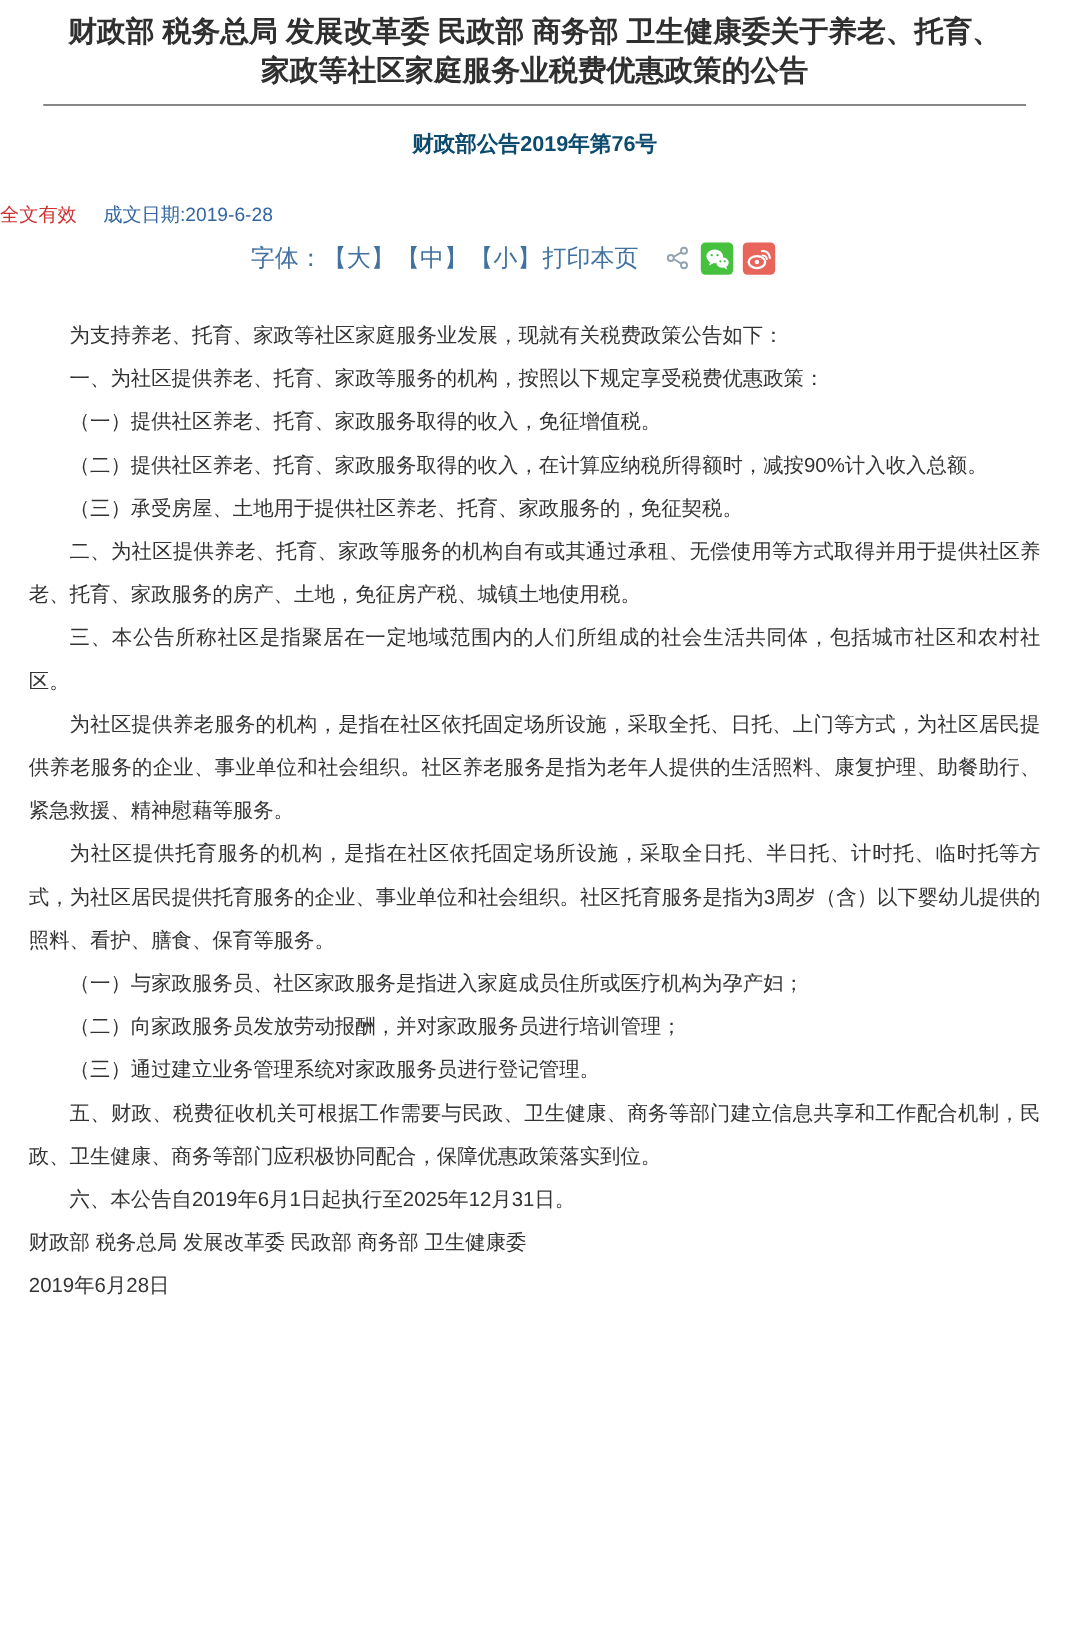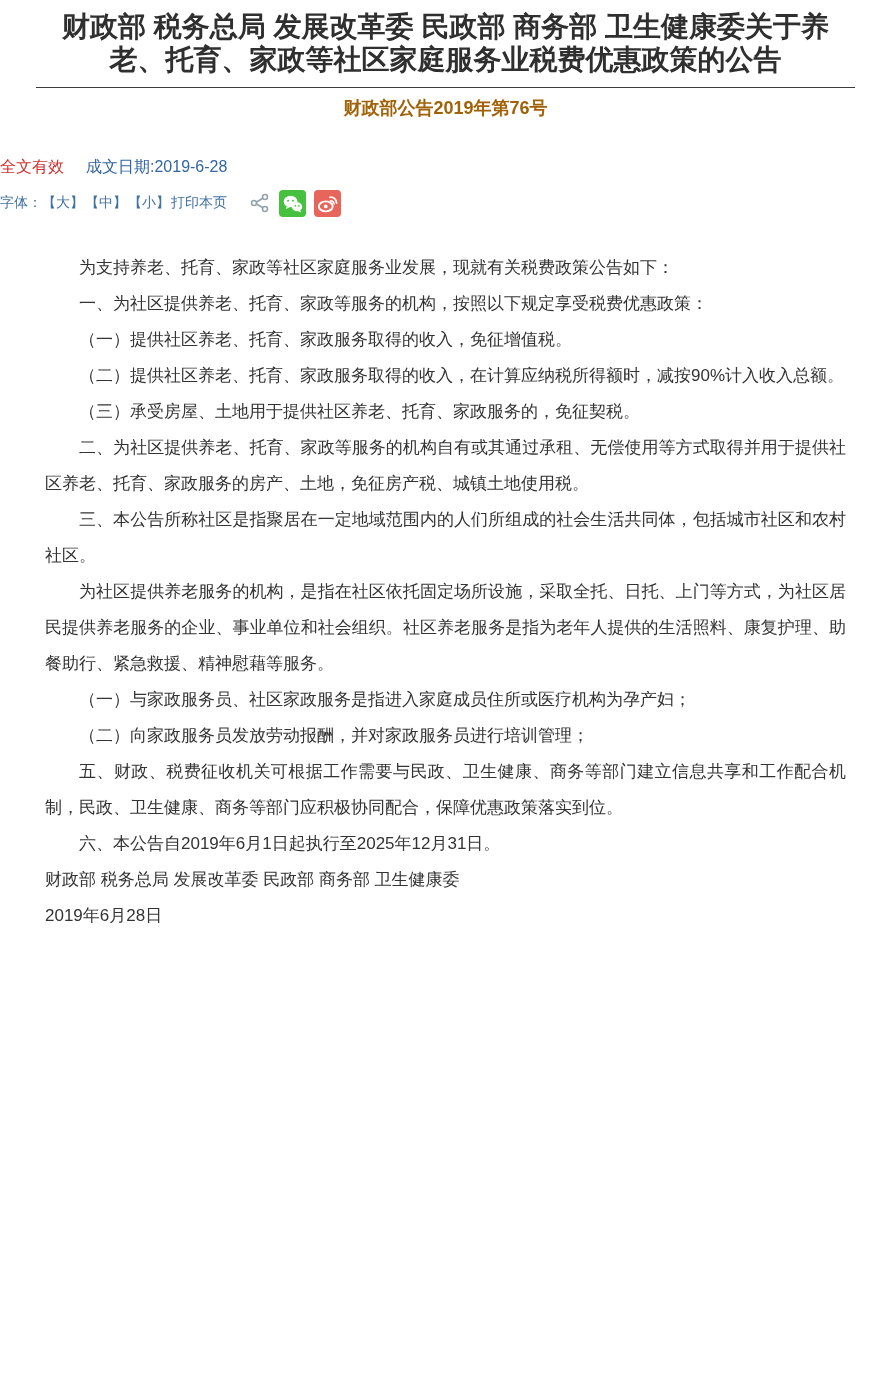--- a/index.html
+++ b/index.html
@@ -11,55 +11,55 @@
     color: #333333;
     overflow: hidden;
     position: relative;
   }
   .page { width: 891px; height: 1376px; position: relative; }
 
   
   .doc-title {
     margin: 10px 0 0;
     padding: 0 52px;
-    font-size: 28px;
+    font-size: 24px;
     font-weight: bold;
     line-height: 33px;
     text-align: center;
     color: #2f2f2f;
   }
   .title-divider {
     margin: 11px 36px 0;
     border: none;
     border-top: 1px solid #3a3a3a;
     height: 0;
   }
   .doc-number {
-    margin-top: 8px;
+    margin-top: 20px;
     text-align: center;
     font-size: 18px;
     font-weight: bold;
-    color: #a16207;
+    color: #0c4a6e;
   }
   .meta-row {
     margin-top: 37px;
     padding-right: 38px;
     font-size: 16px;
   }
   .status { color: #cc3333; margin-right: 22px; }
   .date-label { color: #33669f; }
 
   
   .toolbar {
     margin-top: 10px;
     padding-right: 36px;
     display: flex;
-    justify-content: flex-start;
+    justify-content: center;
     align-items: center;
-    font-size: 14px;
+    font-size: 20px;
     color: #41719f;
     height: 30px;
   }
   .toolbar .t-label { color: #41719f; }
   .toolbar .t-btn { cursor: pointer; margin-right: 1px; color: #41719f; }
   .toolbar .print-btn { margin-left: 0; margin-right: 14px; }
   .icon-btn {
     display: inline-flex; align-items: center; justify-content: center;
     margin-left: 8px; cursor: pointer;
   }
@@ -67,21 +67,21 @@
   .sq-icon {
     width: 27px; height: 27px; border-radius: 4px;
     display: inline-flex; align-items: center; justify-content: center;
   }
   .wechat-bg { background: #45c13e; }
   .weibo-bg { background: #e7655a; }
 
   
   .article {
     margin-top: 32px;
-    padding: 0 45px;
+    padding: 0 24px;
     font-size: 17px;
     line-height: 36px;
     text-align: justify;
     color: #333333;
   }
   .article p { margin: 0; text-indent: 2em; }
   .article p.sig { text-indent: 0; padding-right: 8px; }
 </style>
 </head>
 <body>
@@ -140,21 +140,23 @@
 
   <div class="article">
     <p>为支持养老、托育、家政等社区家庭服务业发展，现就有关税费政策公告如下：</p>
     <p>一、为社区提供养老、托育、家政等服务的机构，按照以下规定享受税费优惠政策：</p>
     <p>（一）提供社区养老、托育、家政服务取得的收入，免征增值税。</p>
     <p>（二）提供社区养老、托育、家政服务取得的收入，在计算应纳税所得额时，减按90%计入收入总额。</p>
     <p>（三）承受房屋、土地用于提供社区养老、托育、家政服务的，免征契税。</p>
     <p>二、为社区提供养老、托育、家政等服务的机构自有或其通过承租、无偿使用等方式取得并用于提供社区养老、托育、家政服务的房产、土地，免征房产税、城镇土地使用税。</p>
     <p>三、本公告所称社区是指聚居在一定地域范围内的人们所组成的社会生活共同体，包括城市社区和农村社区。</p>
     <p>为社区提供养老服务的机构，是指在社区依托固定场所设施，采取全托、日托、上门等方式，为社区居民提供养老服务的企业、事业单位和社会组织。社区养老服务是指为老年人提供的生活照料、康复护理、助餐助行、紧急救援、精神慰藉等服务。</p>
+    <p>为社区提供托育服务的机构，是指在社区依托固定场所设施，采取全日托、半日托、计时托、临时托等方式，为社区居民提供托育服务的企业、事业单位和社会组织。社区托育服务是指为3周岁（含）以下婴幼儿提供的照料、看护、膳食、保育等服务。</p>
     <p>（一）与家政服务员、社区家政服务是指进入家庭成员住所或医疗机构为孕产妇；</p>
     <p>（二）向家政服务员发放劳动报酬，并对家政服务员进行培训管理；</p>
+    <p>（三）通过建立业务管理系统对家政服务员进行登记管理。</p>
     <p>五、财政、税费征收机关可根据工作需要与民政、卫生健康、商务等部门建立信息共享和工作配合机制，民政、卫生健康、商务等部门应积极协同配合，保障优惠政策落实到位。</p>
     <p>六、本公告自2019年6月1日起执行至2025年12月31日。</p>
     <p class="sig">财政部 税务总局 发展改革委 民政部 商务部 卫生健康委</p>
     <p class="sig">2019年6月28日</p>
   </div>
 
 </div>
 
 </body></html>

